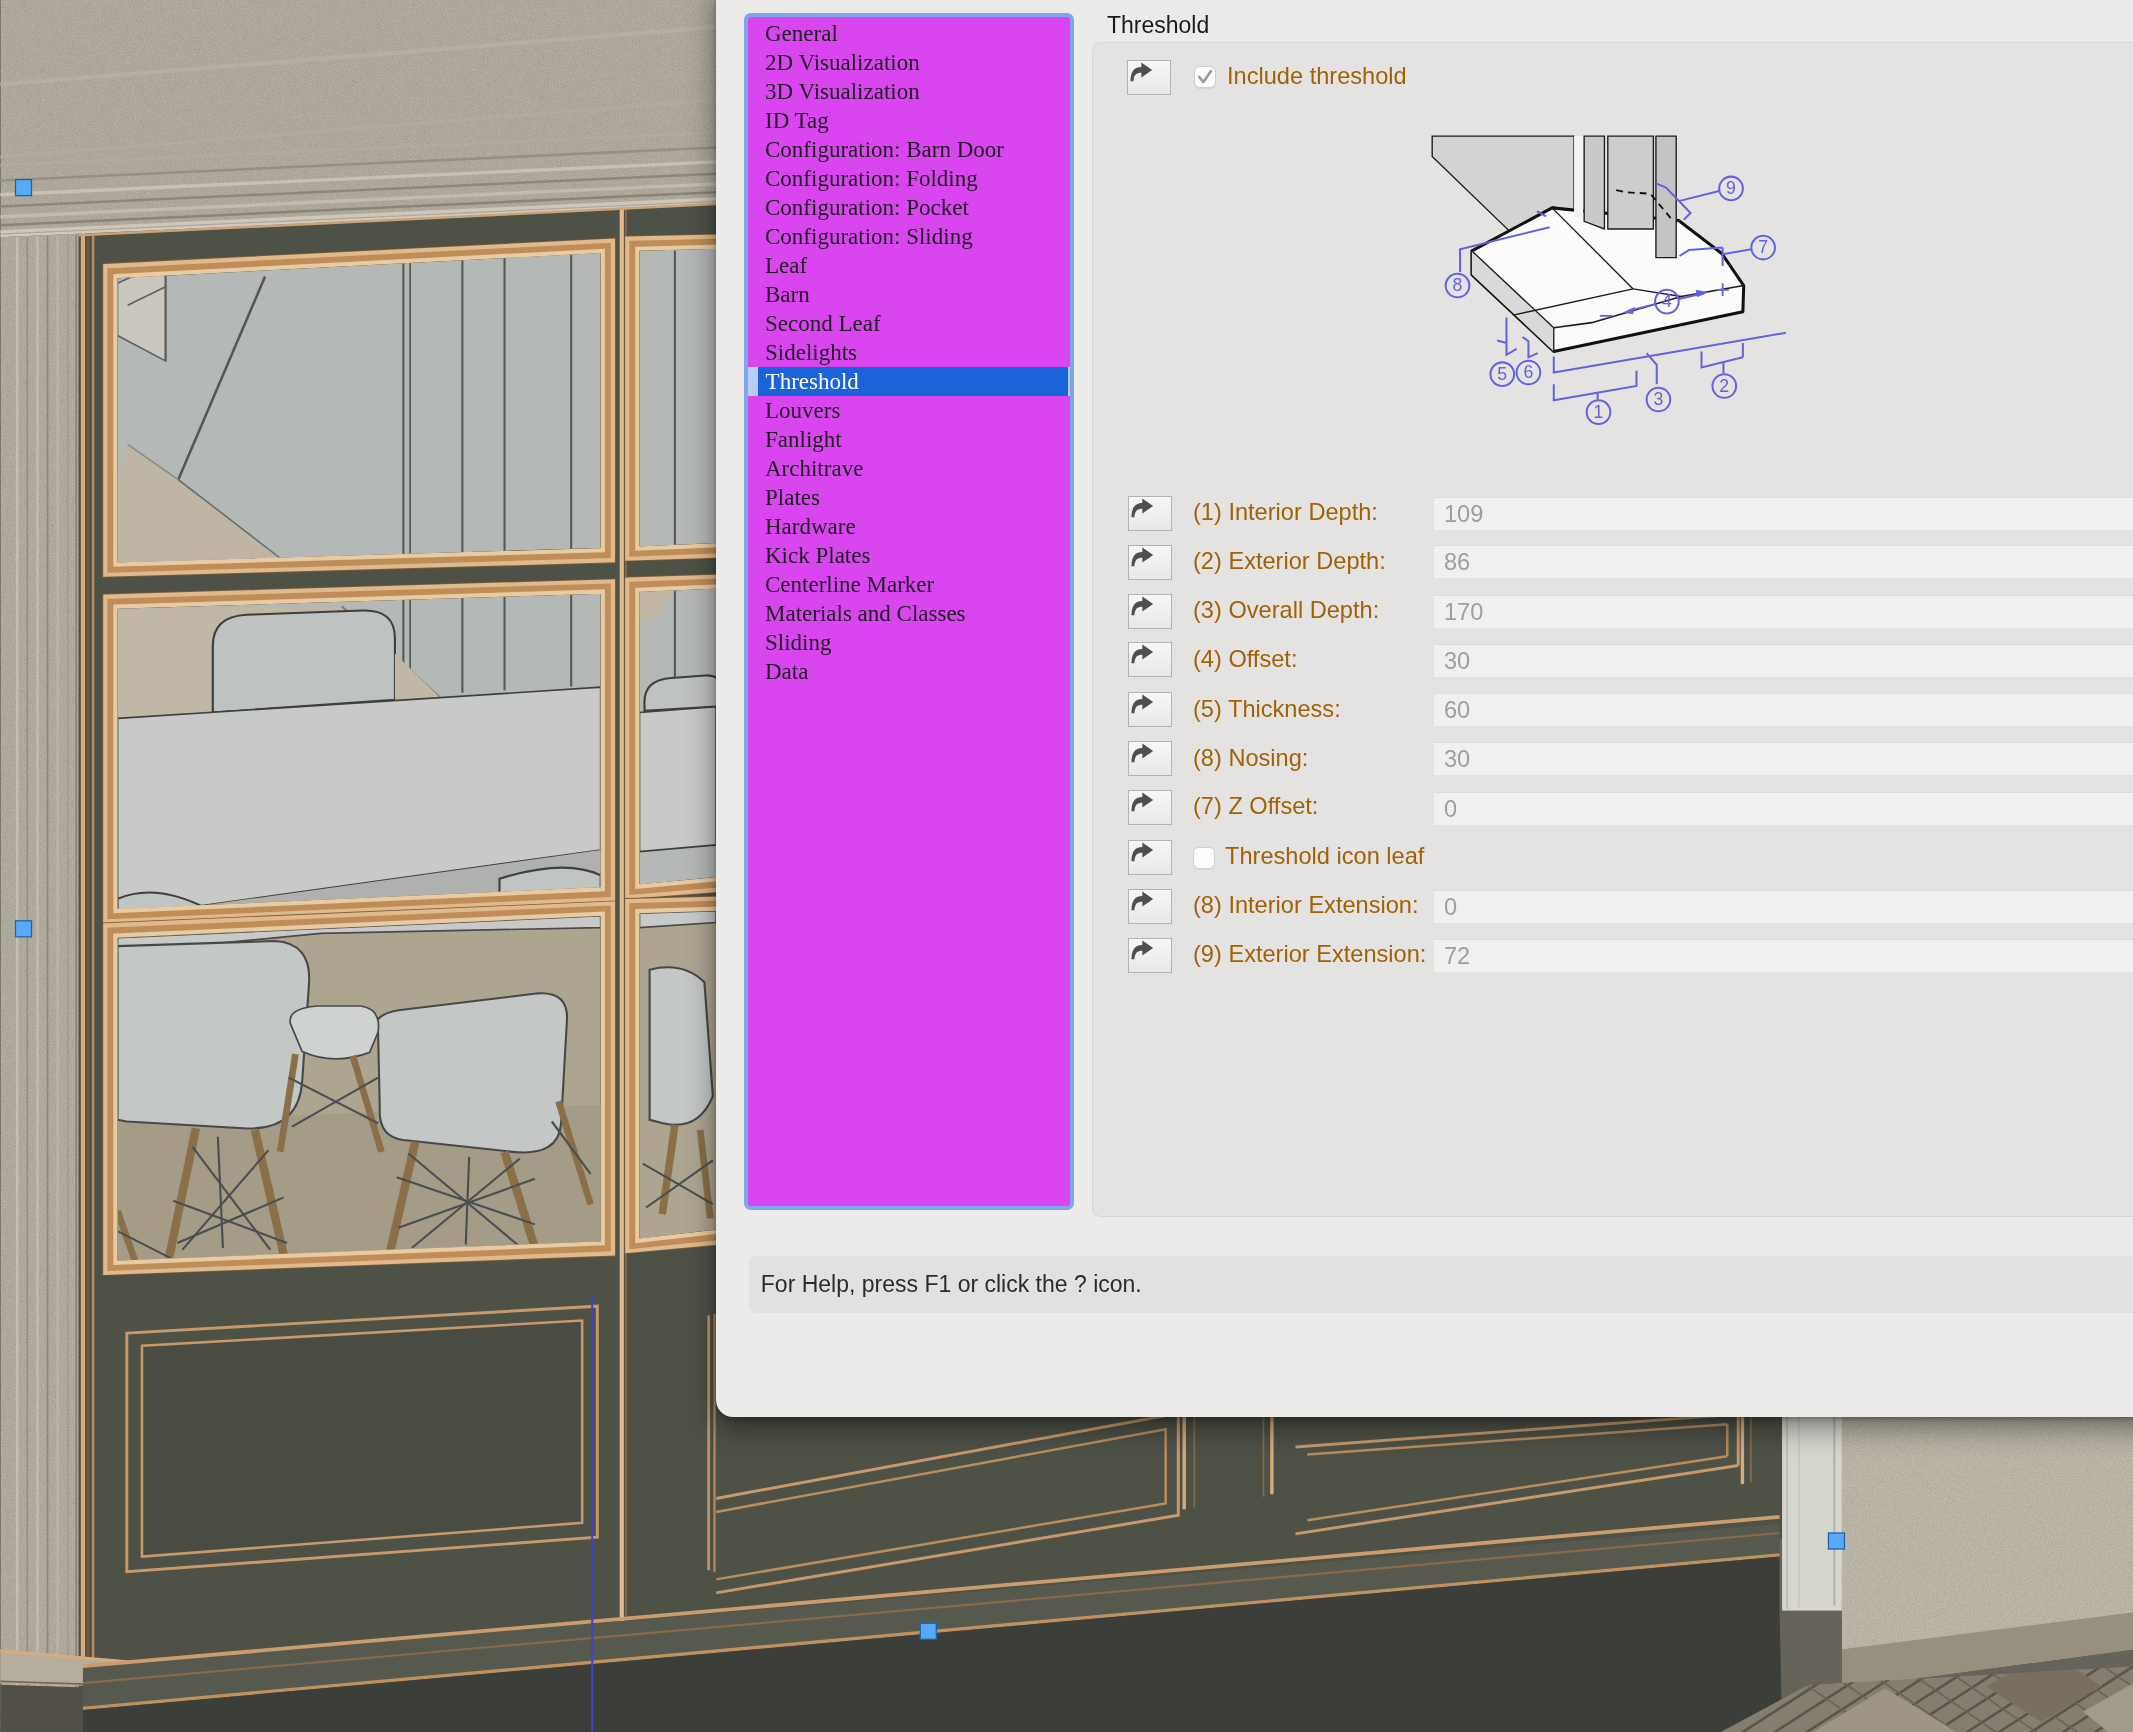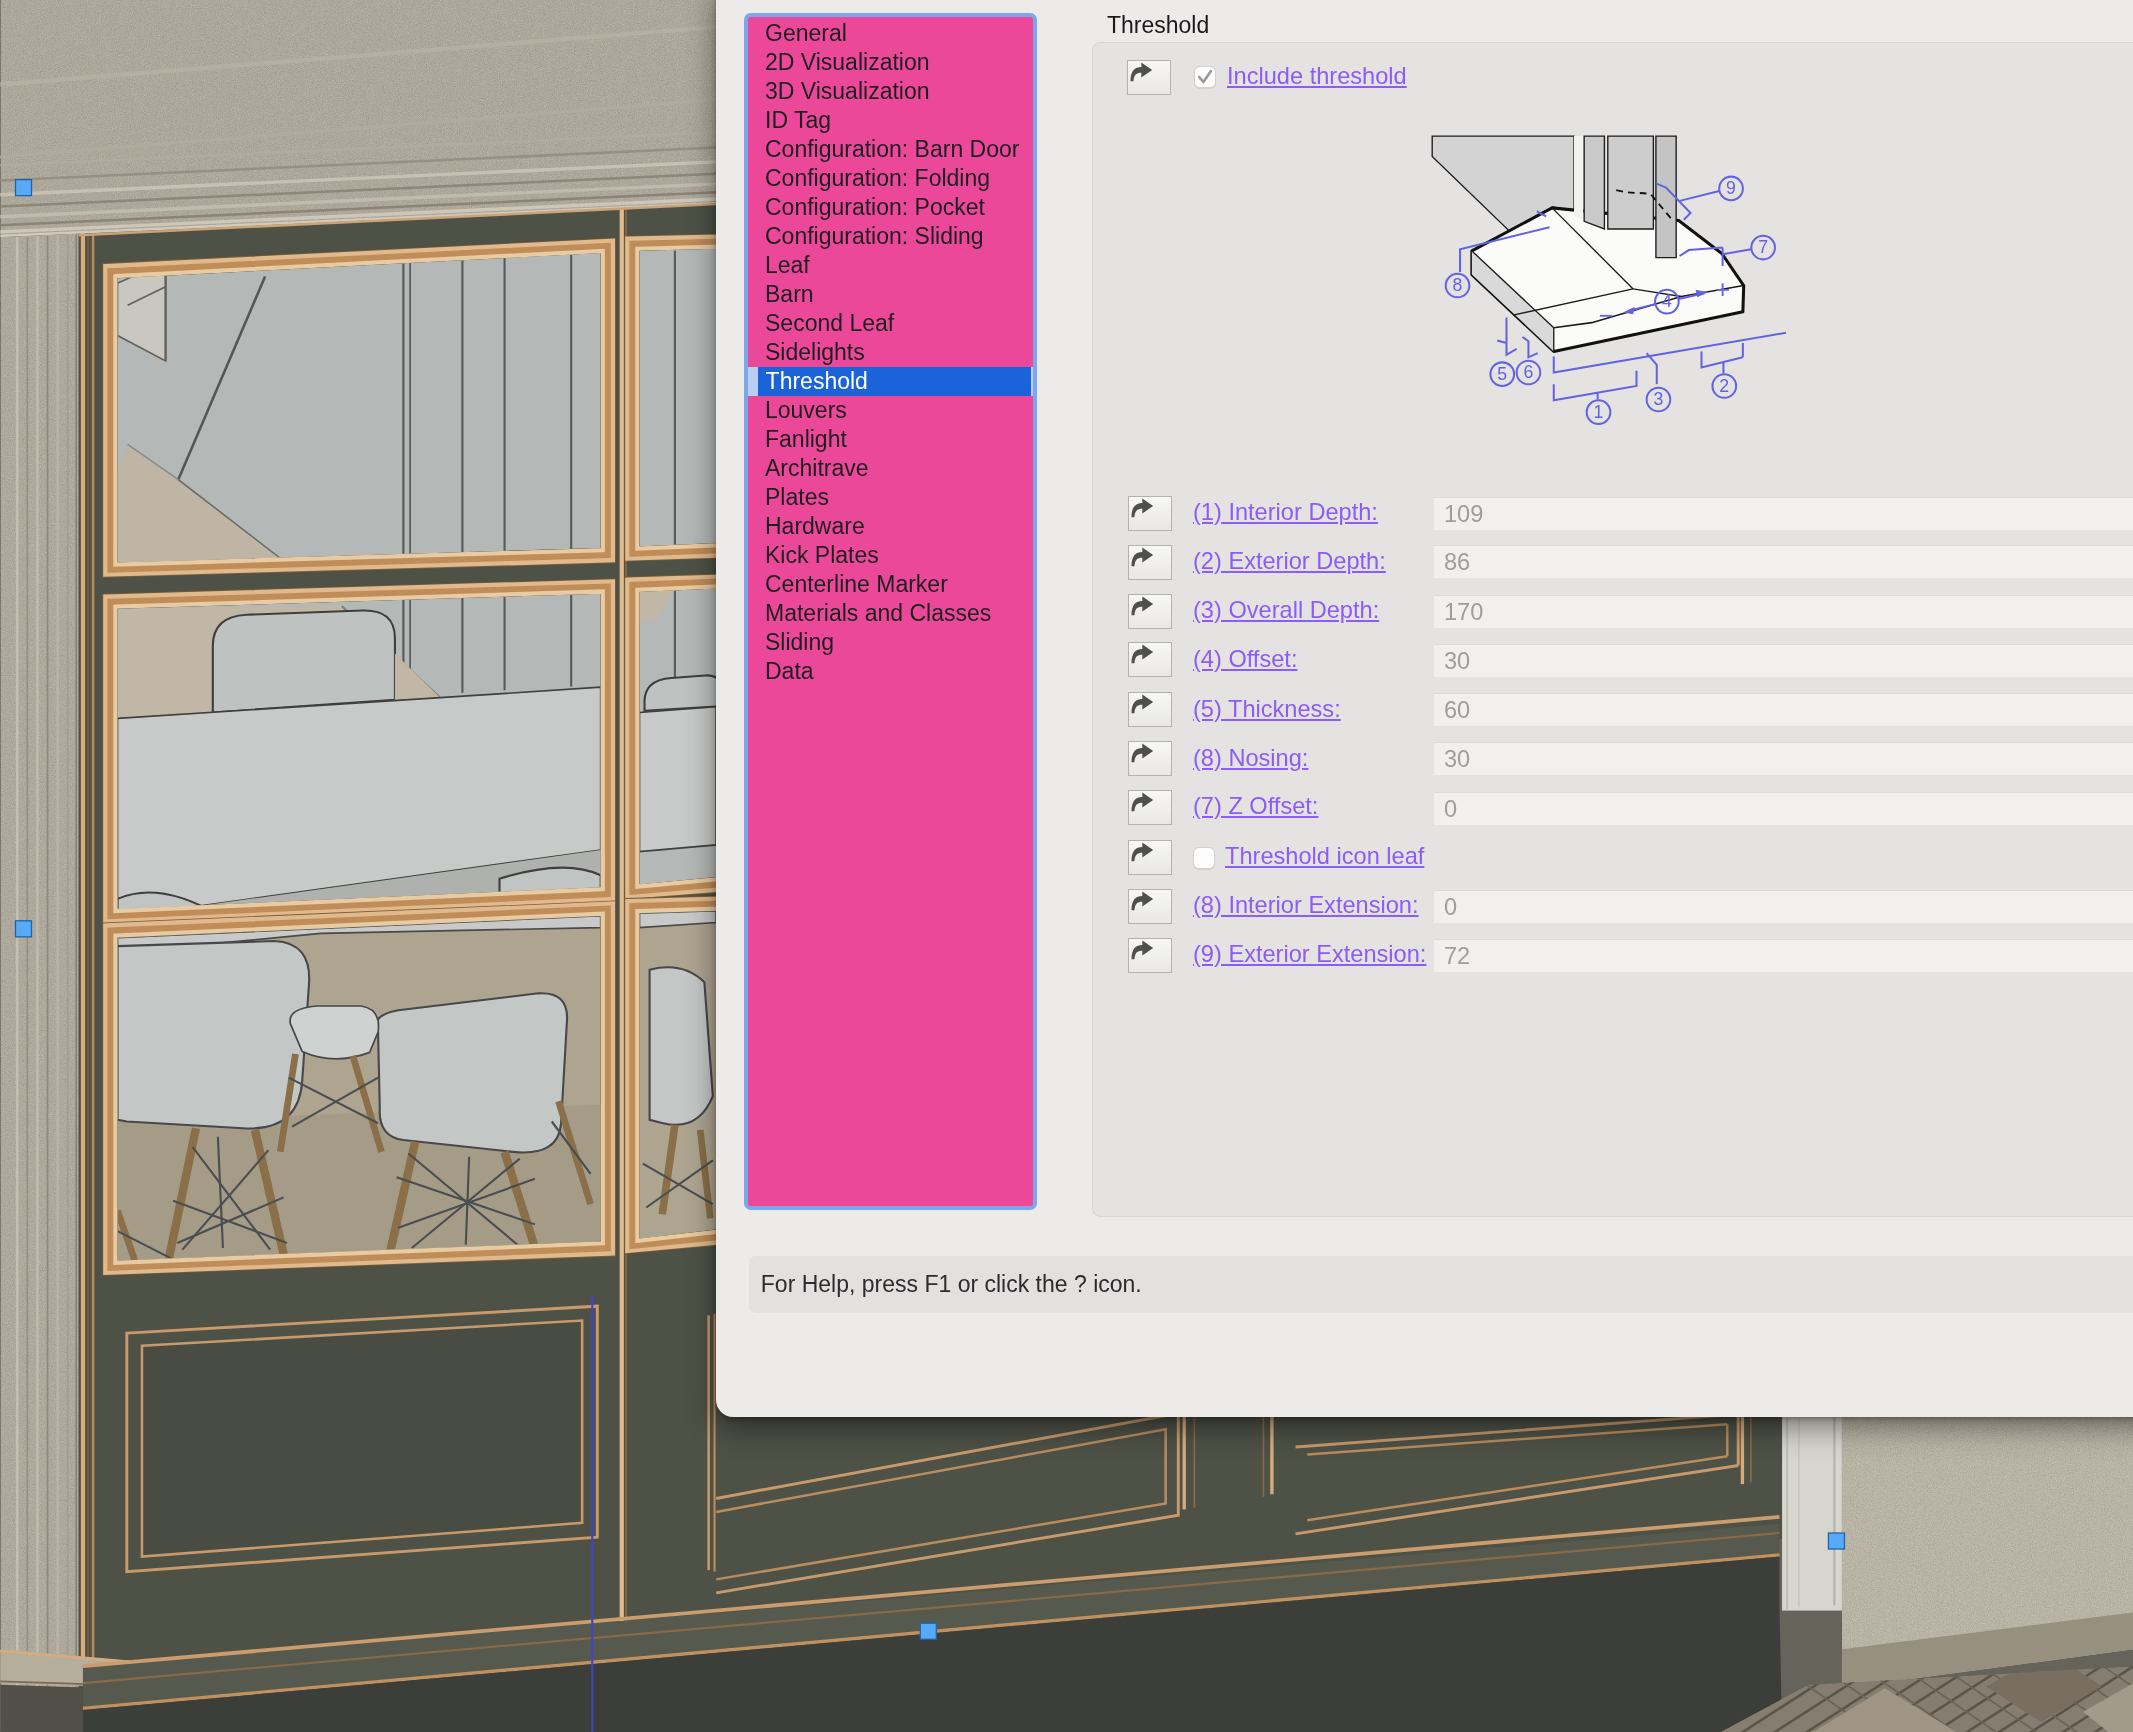--- a/index.html
+++ b/index.html
@@ -2,34 +2,34 @@
 <html style="font-size:13.5px"><head>
 <meta charset="utf-8">
 <style>
   html,body{margin:0;padding:0;}
   body{width:2134px;height:1732px;overflow:hidden;font-family:"Liberation Sans",sans-serif;}
   #stage{position:relative;width:2134px;height:1732px;overflow:hidden;background:#4d5146;}
   #scene{position:absolute;left:0;top:0;}
   #dialog{position:absolute;left:716px;top:-17px;width:1485px;height:1434px;
     background:#ecebea;border-radius:10px 10px 10px 17px;
     box-shadow:0 10px 30px rgba(0,0,0,0.45), 0 1.7px 5px rgba(0,0,0,0.25);}
-  #listbox{position:absolute;left:28px;top:30px;width:293px;height:1197px;
-    background:#ec4899;border:4.2px solid #7da6ec;border-radius:6.7px;box-sizing:border-box;}
+  #listbox{position:absolute;left:28px;top:30px;width:330px;height:1197px;
+    background:#d946ef;border:4.2px solid #7da6ec;border-radius:6.7px;box-sizing:border-box;font-family:Liberation Serif, serif;}
   #listbox ul{list-style:none;margin:0;padding:1.7px 0 0 0;}
   #listbox li{height:29px;line-height:29px;font-size:23px;color:#1e1e20;padding-left:17px;white-space:nowrap;}
   #listbox li.sel{position:relative;background:#b9cef6;color:#fff;padding-left:0;}
   #listbox li.sel .inner{position:absolute;left:10px;right:2.5px;top:0;bottom:0;background:#1b63d8;padding-left:7.6px;}
   #paneltitle{position:absolute;left:391px;top:30px;font-size:23px;color:#1a1a1c;line-height:25px;}
   #groupbox{position:absolute;left:376px;top:59px;width:1130px;height:1175px;
     background:#e4e3e2;border-radius:8.4px;border:0.8px solid rgba(0,0,0,0.05);box-sizing:border-box;}
   .xferbtn{position:absolute;width:44px;height:35px;background:linear-gradient(#f7f7f6,#e9e8e7);
     border:1.7px solid #b3b2b1;box-sizing:border-box;}
   .cb{position:absolute;width:22px;height:22px;background:#fdfdfd;border:0.8px solid #d2d1d0;border-radius:5.9px;
     box-sizing:border-box;box-shadow:0 0.8px 0.8px rgba(0,0,0,0.08);}
-  .rowlabel{position:absolute;font-size:23.6px;color:#8b5cf6;white-space:nowrap;text-decoration:underline;}
+  .rowlabel{position:absolute;font-size:23.6px;color:#a16207;white-space:nowrap;}
   .field{position:absolute;left:718px;width:1447px;height:33px;background:#f1f0ef;
     border-top:0.8px solid #dddcdb;box-sizing:border-box;font-size:23.6px;color:#9e9e9e;
     line-height:32px;padding-left:10px;}
   #statusbar{position:absolute;left:33px;top:1273px;width:1425px;height:57px;background:#e2e1e0;
     border-radius:6.7px;font-size:23px;color:#2c2c2e;line-height:57px;padding-left:11.8px;}
 </style>
 </head>
 <body>
 <div id="stage">
 <svg id="scene" width="2134" height="1732" viewBox="0 0 2530 2054">

